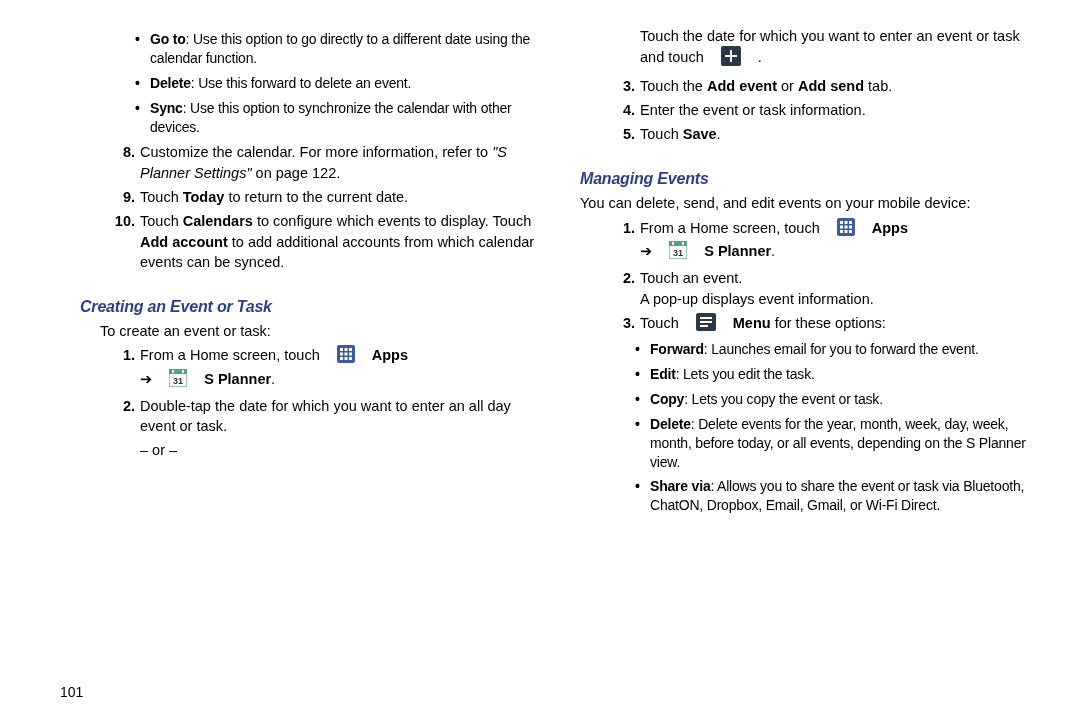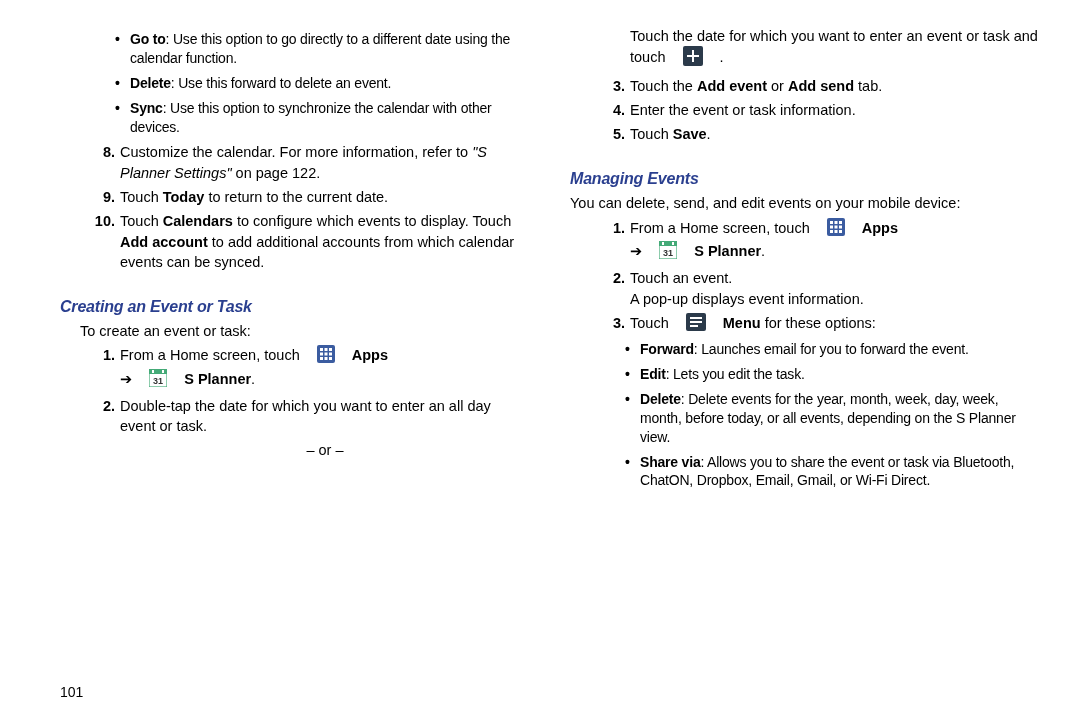--- a/index.html
+++ b/index.html
@@ -9,21 +9,21 @@
     font-family: Arial, Helvetica, sans-serif;
     color: #000;
     font-size: 14.5px;
     line-height: 1.35;
   }
   .page {
     width: 1080px;
     height: 720px;
     box-sizing: border-box;
     position: relative;
-    padding: 30px 40px 10px 60px;
+    padding: 30px 40px 10px 80px;
     display: flex;
     gap: 40px;
   }
   .col {
     flex: 1 1 50%;
     min-width: 0;
   }
   .bullet-list {
     margin: 0;
     padding: 0;
@@ -86,21 +86,20 @@
   }
   .page-num {
     position: absolute;
     left: 60px;
     bottom: 18px;
     font-size: 14px;
   }
   .or-line {
     padding-left: 60px;
     margin-top: 0;
-    text-align: center;
   }
 </style>
 </head>
 <body>
 
 <div class="page">
 
   <div class="col">
 
     <ul class="bullet-list condensed">
@@ -249,19 +248,20 @@
             </svg>
         </span>
         <span class="b">Menu</span>
         <span> for these options:</span>
       </li>
     </ul>
 
     <ul class="bullet-list condensed" style="margin-top:4px;">
       <li><span class="b">Forward</span><span>: Launches email for you to forward the event.</span></li>
       <li><span class="b">Edit</span><span>: Lets you edit the task.</span></li>
+      <li><span class="b">Copy</span><span>: Lets you copy the event or task.</span></li>
       <li><span class="b">Delete</span><span>: Delete events for the year, month, week, day, week, month, before today, or all events, depending on the S Planner view.</span></li>
       <li><span class="b">Share via</span><span>: Allows you to share the event or task via Bluetooth, ChatON, Dropbox, Email, Gmail, or Wi-Fi Direct.</span></li>
     </ul>
   </div>
 
   <div class="page-num">101</div>
 </div>
 
 </body></html>

